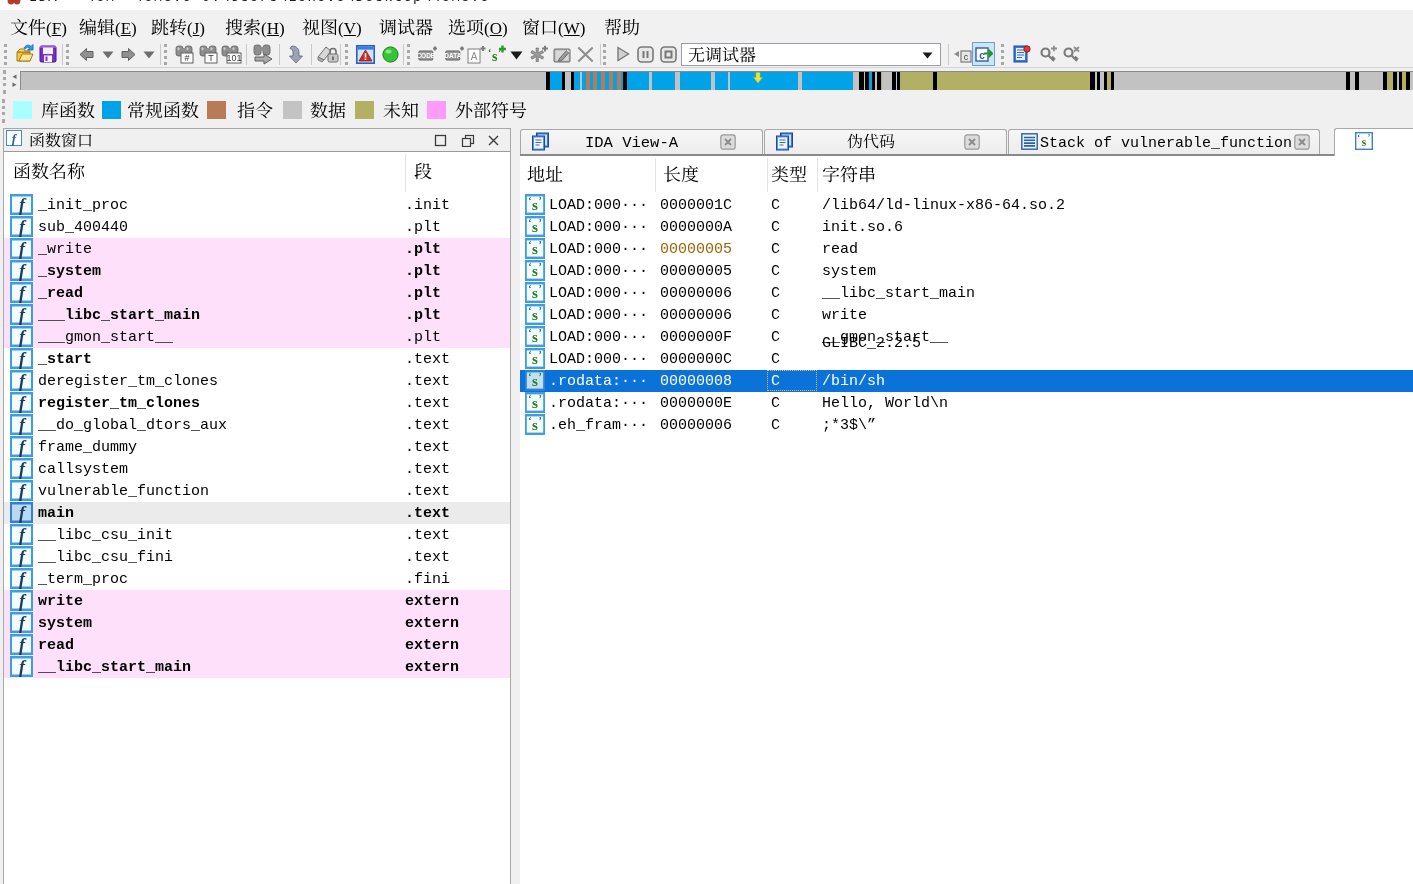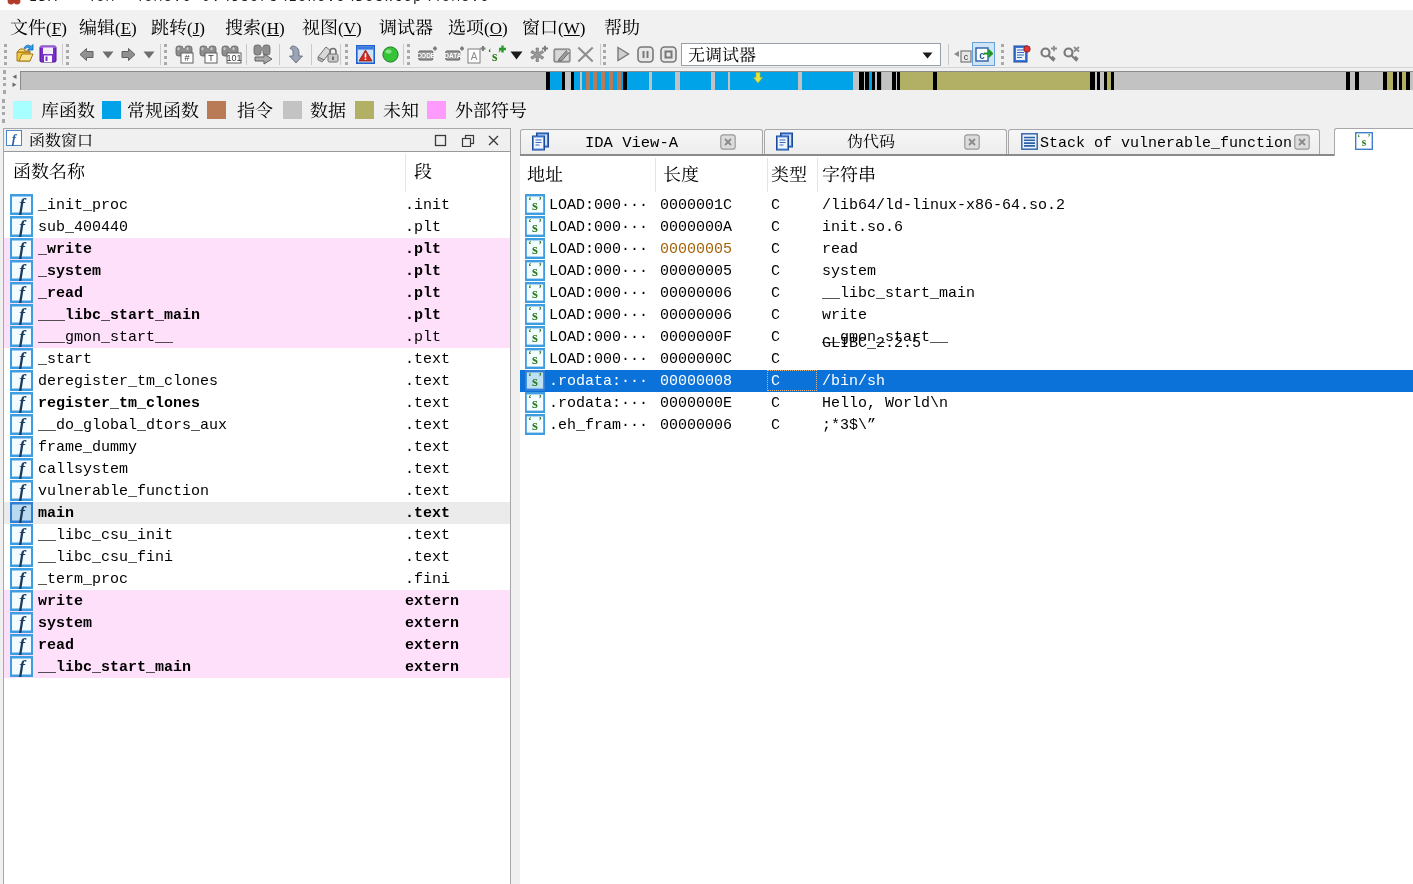--- a/index.html
+++ b/index.html
@@ -431,21 +431,21 @@
         <text x="12" y="16.5" font-family="Liberation Serif" font-style="italic" font-weight="bold" font-size="18" fill="#1c3a5e" text-anchor="middle">f</text>
       </svg></div>
 <div class="frow" style="left:38px;top:219px;font-weight:normal">sub_400440</div>
 <div class="frow" style="left:405px;top:219px;font-weight:normal">.plt</div>
 <div class="row" style="top:238px;background:#ffe0fb"></div>
 <div class="a" style="left:10px;top:238px"><svg width="23" height="21" viewBox="0 0 23 21">
         <rect x="0" y="0" width="23" height="21" fill="#3e9ce0"></rect>
         <rect x="2" y="2.5" width="19" height="16" fill="#f2fcff"></rect>
         <text x="12" y="16.5" font-family="Liberation Serif" font-style="italic" font-weight="bold" font-size="18" fill="#1c3a5e" text-anchor="middle">f</text>
       </svg></div>
-<div class="frow" style="left:38px;top:241px;font-weight:bold">_write</div>
+<div class="frow" style="left:38px;top:241px;font-weight:normal">_write</div>
 <div class="frow" style="left:405px;top:241px;font-weight:bold">.plt</div>
 <div class="row" style="top:260px;background:#ffe0fb"></div>
 <div class="a" style="left:10px;top:260px"><svg width="23" height="21" viewBox="0 0 23 21">
         <rect x="0" y="0" width="23" height="21" fill="#3e9ce0"></rect>
         <rect x="2" y="2.5" width="19" height="16" fill="#f2fcff"></rect>
         <text x="12" y="16.5" font-family="Liberation Serif" font-style="italic" font-weight="bold" font-size="18" fill="#1c3a5e" text-anchor="middle">f</text>
       </svg></div>
 <div class="frow" style="left:38px;top:263px;font-weight:bold">_system</div>
 <div class="frow" style="left:405px;top:263px;font-weight:bold">.plt</div>
 <div class="row" style="top:282px;background:#ffe0fb"></div>
@@ -470,21 +470,21 @@
         <rect x="2" y="2.5" width="19" height="16" fill="#f2fcff"></rect>
         <text x="12" y="16.5" font-family="Liberation Serif" font-style="italic" font-weight="bold" font-size="18" fill="#1c3a5e" text-anchor="middle">f</text>
       </svg></div>
 <div class="frow" style="left:38px;top:329px;font-weight:normal">___gmon_start__</div>
 <div class="frow" style="left:405px;top:329px;font-weight:normal">.plt</div>
 <div class="a" style="left:10px;top:348px"><svg width="23" height="21" viewBox="0 0 23 21">
         <rect x="0" y="0" width="23" height="21" fill="#3e9ce0"></rect>
         <rect x="2" y="2.5" width="19" height="16" fill="#f2fcff"></rect>
         <text x="12" y="16.5" font-family="Liberation Serif" font-style="italic" font-weight="bold" font-size="18" fill="#1c3a5e" text-anchor="middle">f</text>
       </svg></div>
-<div class="frow" style="left:38px;top:351px;font-weight:normal">_start</div>
+<div class="frow" style="left:38px;top:351px;font-weight:bold">_start</div>
 <div class="frow" style="left:405px;top:351px;font-weight:normal">.text</div>
 <div class="a" style="left:10px;top:370px"><svg width="23" height="21" viewBox="0 0 23 21">
         <rect x="0" y="0" width="23" height="21" fill="#3e9ce0"></rect>
         <rect x="2" y="2.5" width="19" height="16" fill="#f2fcff"></rect>
         <text x="12" y="16.5" font-family="Liberation Serif" font-style="italic" font-weight="bold" font-size="18" fill="#1c3a5e" text-anchor="middle">f</text>
       </svg></div>
 <div class="frow" style="left:38px;top:373px;font-weight:normal">deregister_tm_clones</div>
 <div class="frow" style="left:405px;top:373px;font-weight:normal">.text</div>
 <div class="a" style="left:10px;top:392px"><svg width="23" height="21" viewBox="0 0 23 21">
         <rect x="0" y="0" width="23" height="21" fill="#3e9ce0"></rect>

